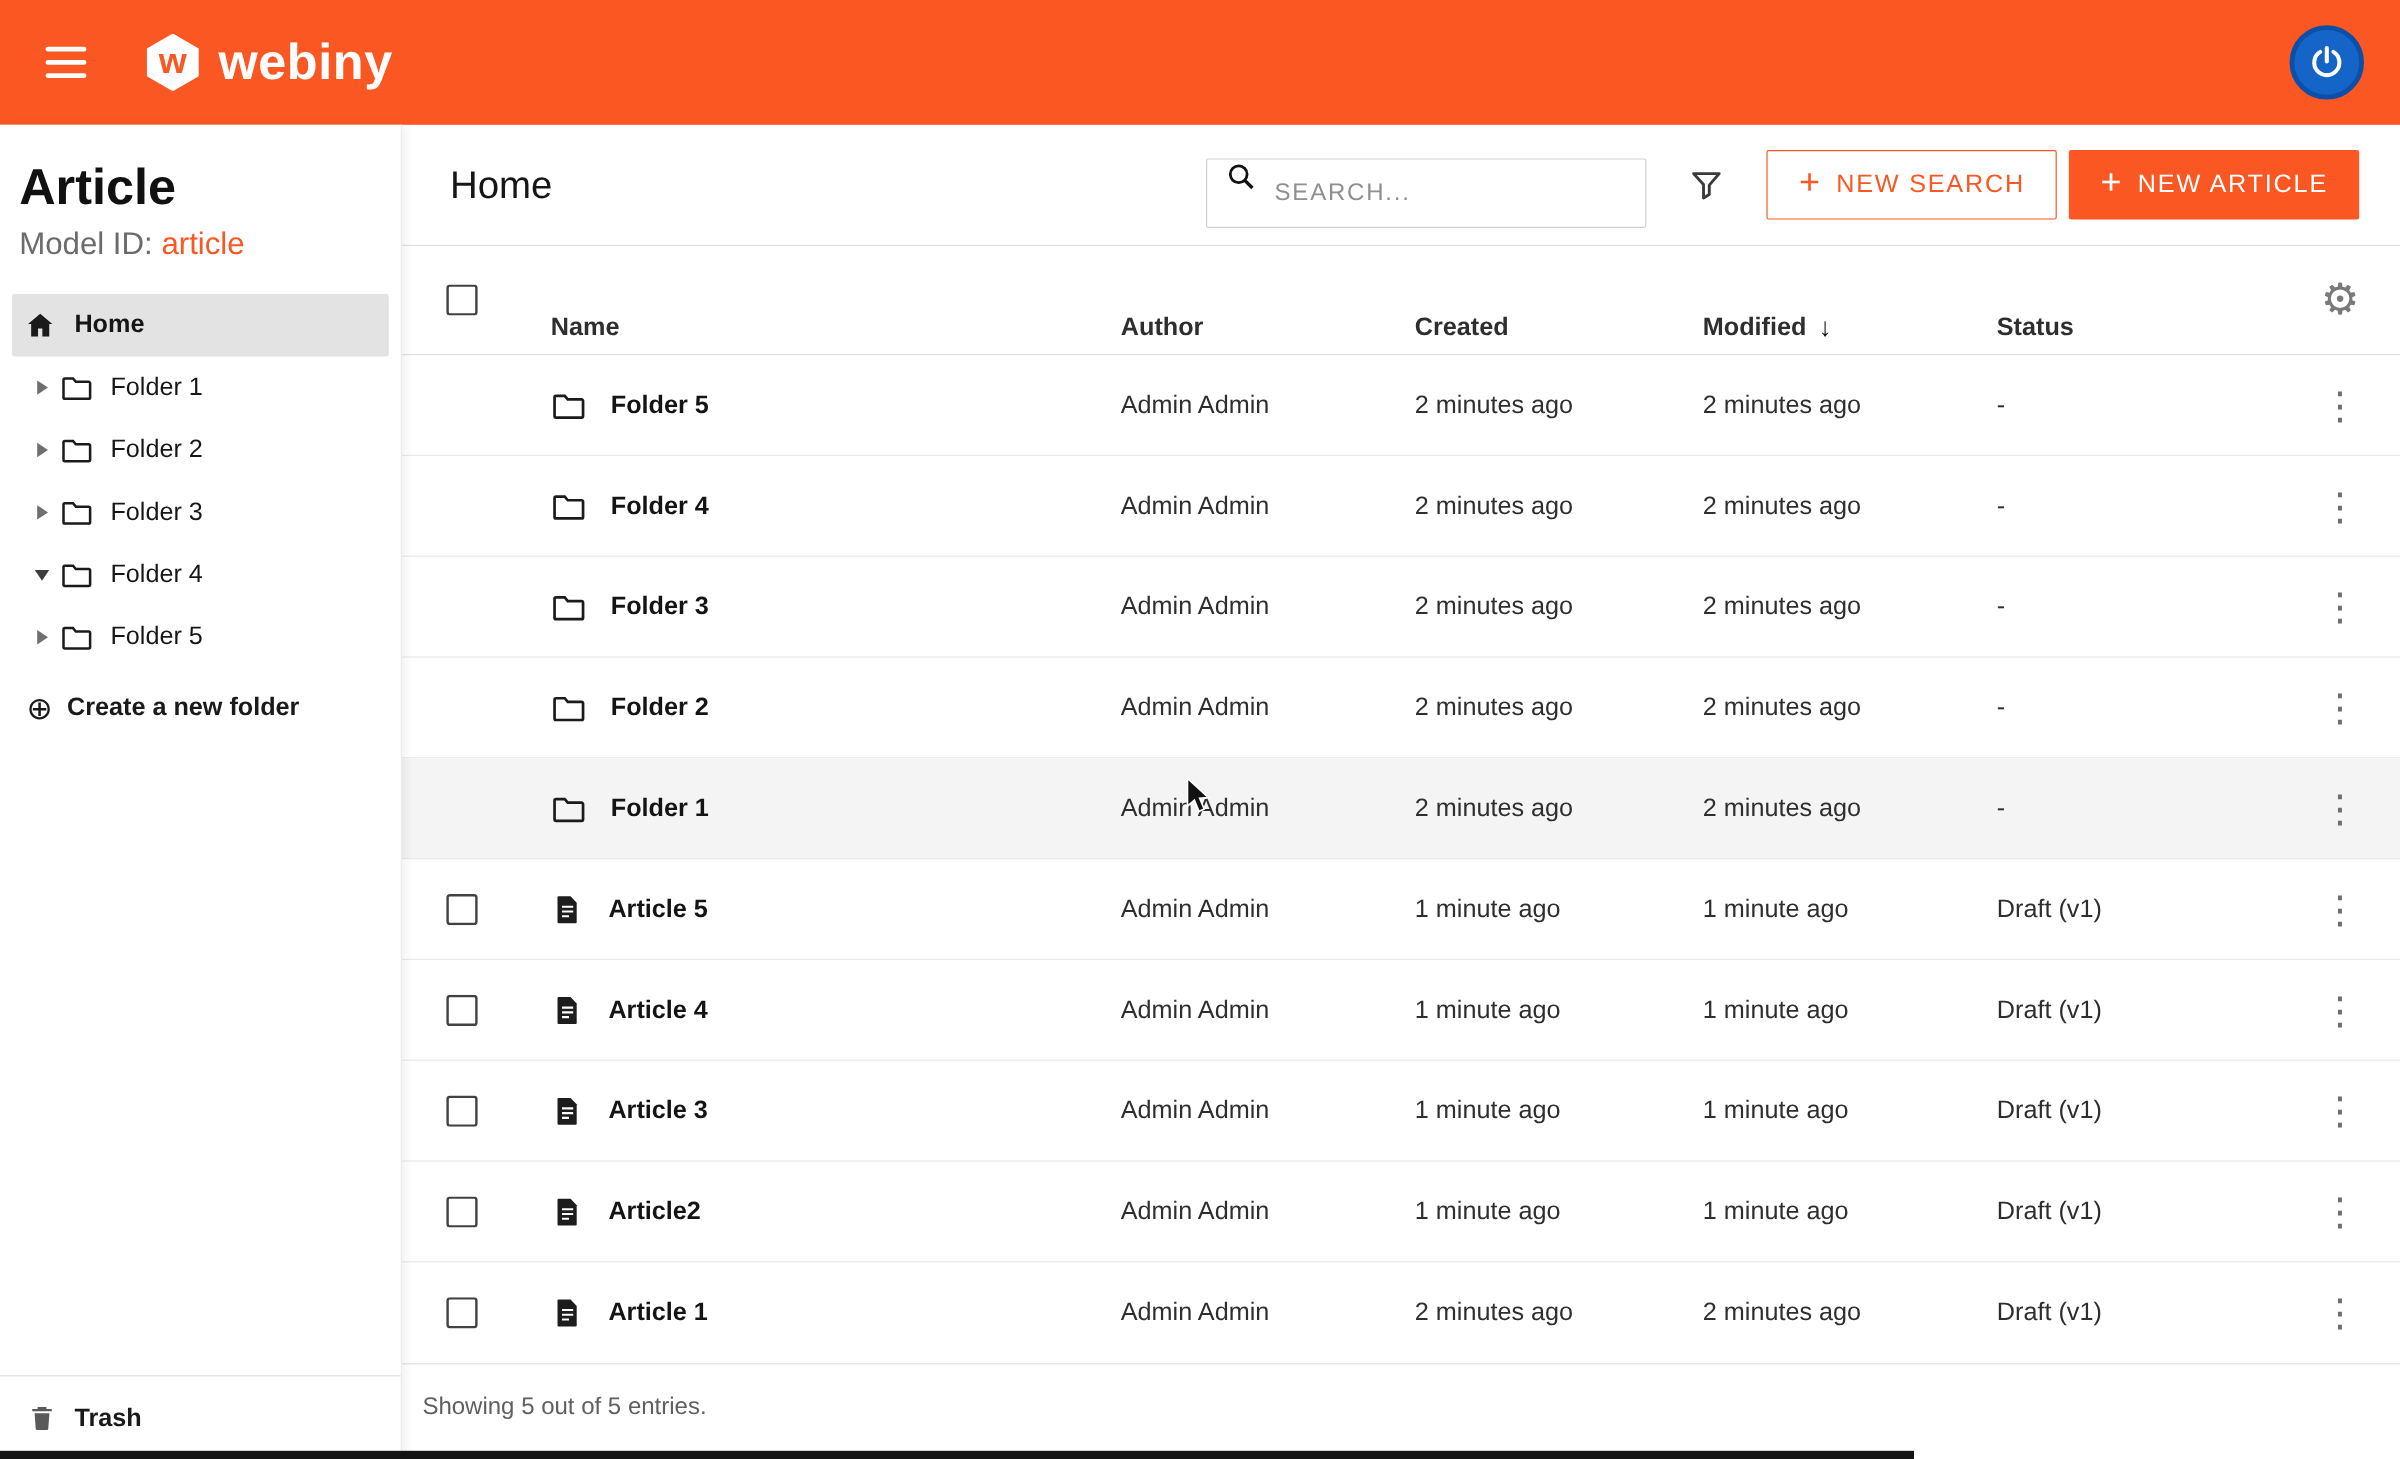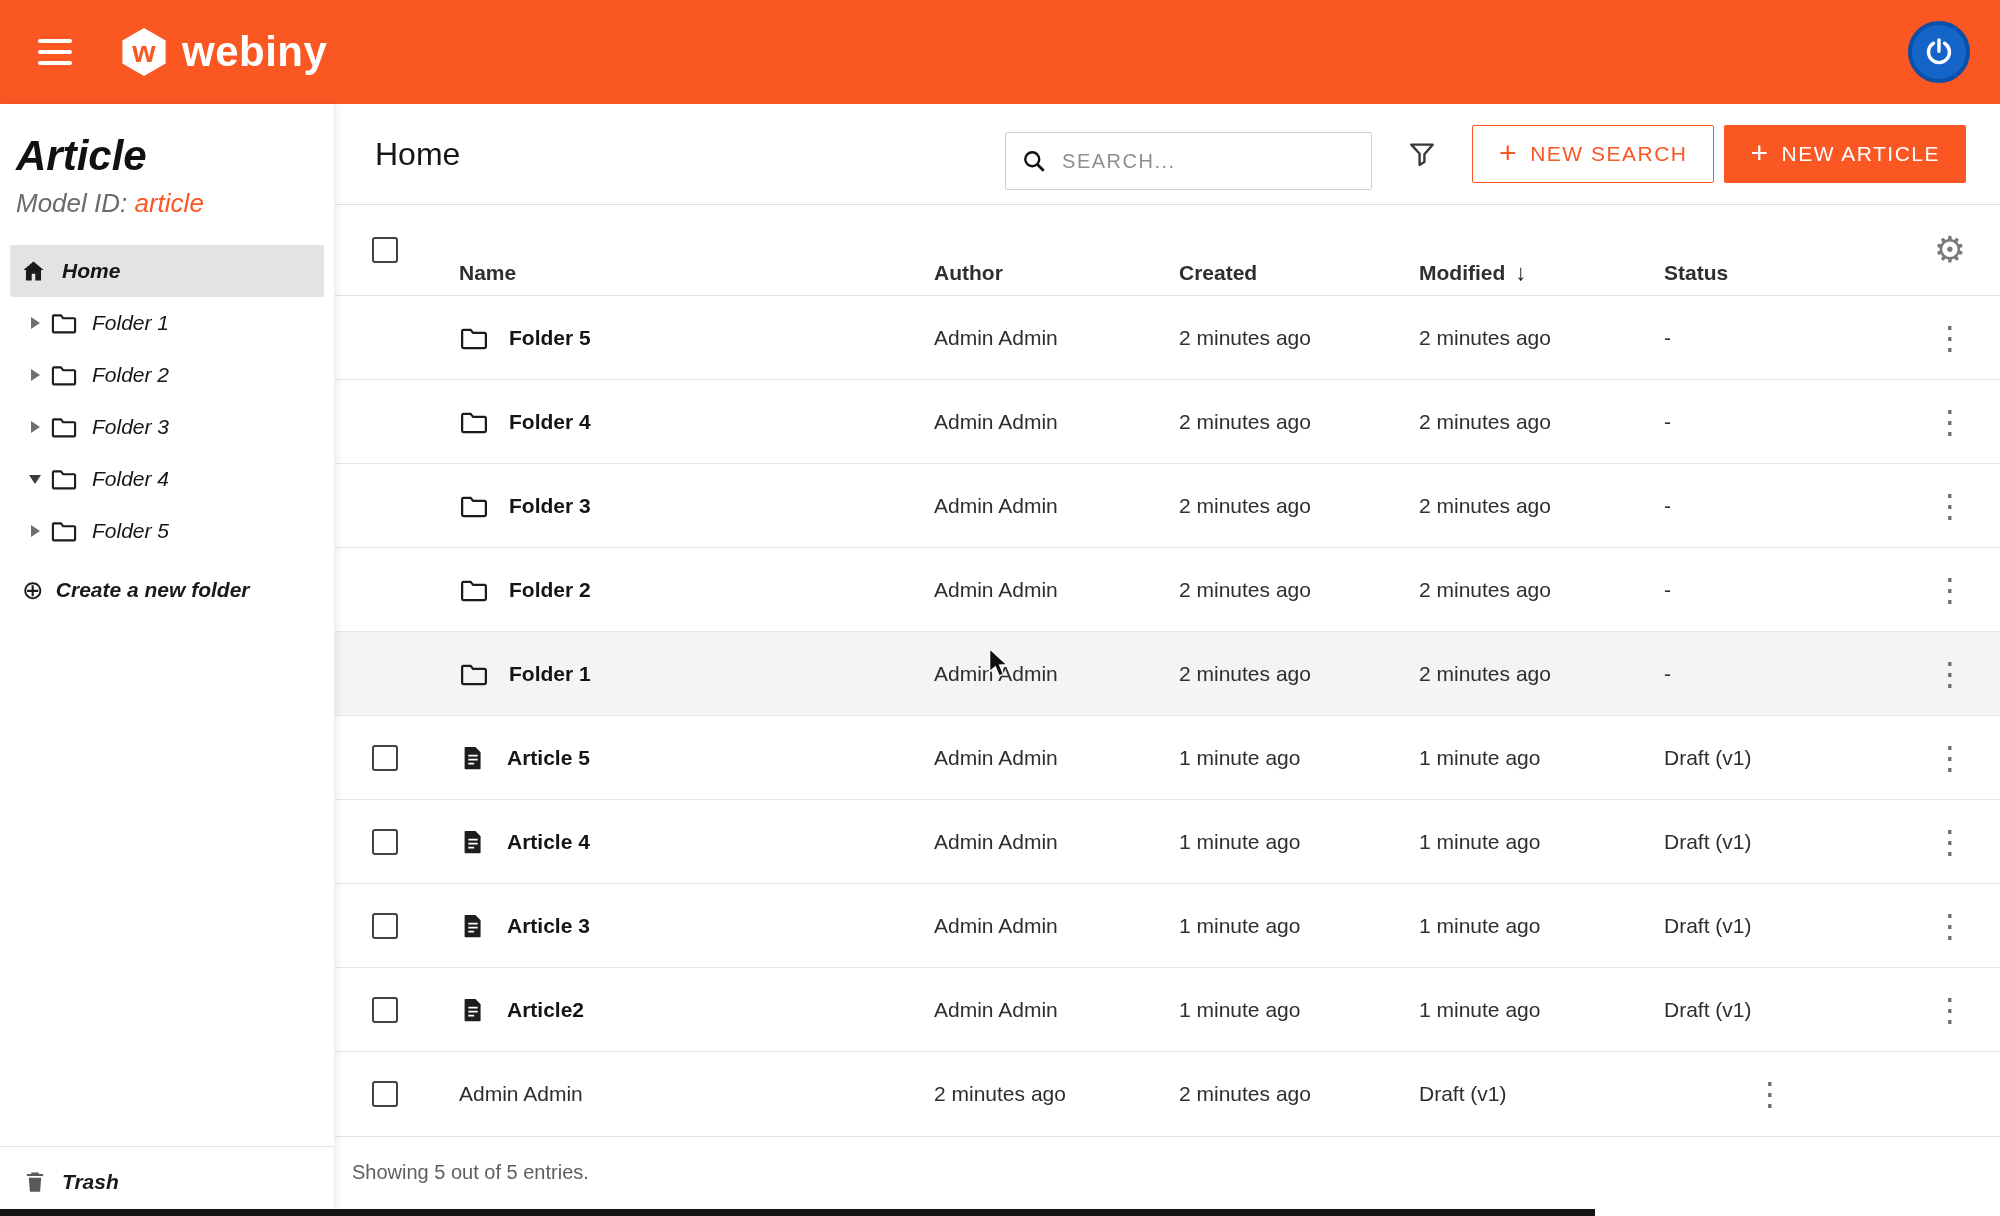--- a/index.html
+++ b/index.html
@@ -29,21 +29,21 @@
     margin-left:auto; width:62px; height:62px; border-radius:50%;
     background:#1565c8; border:4px solid #0a4fa8;
     display:flex; align-items:center; justify-content:center; cursor:pointer;
   }
 
   
   .sidebar {
     position:absolute; top:104px; left:0; bottom:0; width:335px;
     background:#fff; border-right:1px solid #ececec;
     box-shadow:3px 0 8px rgba(0,0,0,.06);
-    display:flex; flex-direction:column; z-index:5;font-style:italic;
+    display:flex; flex-direction:column; z-index:5;
   }
   .sidebar-head { padding:28px 16px 8px 16px; }
   .sidebar-title { margin:0; font-size:42px; font-weight:700; color:#111; }
   .model-id { margin-top:8px; font-size:26px; color:#6b6b6b; }
   .model-id .model-id-value { color:#fa5723; }
   .tree { padding:18px 10px 0 10px; }
   .tree-item {
     height:52px; display:flex; align-items:center; padding:0 10px;
     font-size:21px; cursor:pointer; border-radius:2px; color:#161616;
   }
@@ -63,21 +63,21 @@
     display:flex; align-items:center; gap:14px; padding:0 22px;
     font-size:21px; font-weight:700; cursor:pointer;
   }
 
   
   .main { position:absolute; top:104px; left:335px; right:0; bottom:0; display:flex; flex-direction:column; }
   .main-header { height:100px; flex:0 0 auto; display:flex; align-items:center; padding:0 34px 0 40px; }
   .page-title { margin:0; font-size:32px; font-weight:400; color:#161616; }
   .searchbox {
     margin-left:auto; width:367px; height:58px; border:1px solid #cfcfcf; border-radius:2px;
-    display:flex; align-items:center; gap:12px; padding:0 14px; background:#fff;margin-top:14px;
+    display:flex; gap:12px; padding:0 14px; background:#fff;margin-top:14px;
   }
   .searchbox input {
     border:none; outline:none; flex:1; font-size:20px; letter-spacing:1.5px;
     font-family:inherit; color:#333; background:transparent;
   }
   .searchbox input::placeholder { color:#8f8f8f; }
   .filter-btn { background:none; border:none; cursor:pointer; margin:0 30px; padding:4px; display:flex; }
   .btn { height:58px; border-radius:2px; display:inline-flex; align-items:center; gap:12px;
          font-size:21px; letter-spacing:1.5px; padding:0 26px; cursor:pointer; font-family:inherit; }
   .btn .plus-glyph { font-size:30px; font-weight:300; line-height:1; margin-top:-3px; }
@@ -483,20 +483,30 @@
     <div class="cell">1 minute ago</div>
     <div class="cell">Draft (v1)</div>
     <div class="cell cell-actions">
           <span class="kebab">⋮</span>
         </div>
   </div>
       <div class="row grid-cols">
     <div class="cell cell-check">
           <span class="checkbox" style="visibility: visible;"></span>
         </div>
+    <div class="cell cell-name">
+
+      <span>
+        <svg viewBox="0 0 24 24" width="28" height="28">
+          <path d="M5.5 2.5h8.6l4.4 4.6V21a.7.7 0 0 1-.7.7H5.5a.7.7 0 0 1-.7-.7V3.2a.7.7 0 0 1 .7-.7z" fill="#1d1d1d"></path>
+          <path d="M8 10h8M8 13.4h8M8 16.8h5" stroke="#fff" stroke-width="1.5"></path>
+        </svg>
+      </span>
+      <span>Article 1</span>
+    </div>
     <div class="cell">Admin Admin</div>
     <div class="cell">2 minutes ago</div>
     <div class="cell">2 minutes ago</div>
     <div class="cell">Draft (v1)</div>
     <div class="cell cell-actions">
           <span class="kebab">⋮</span>
         </div>
   </div>
     </div>
 

